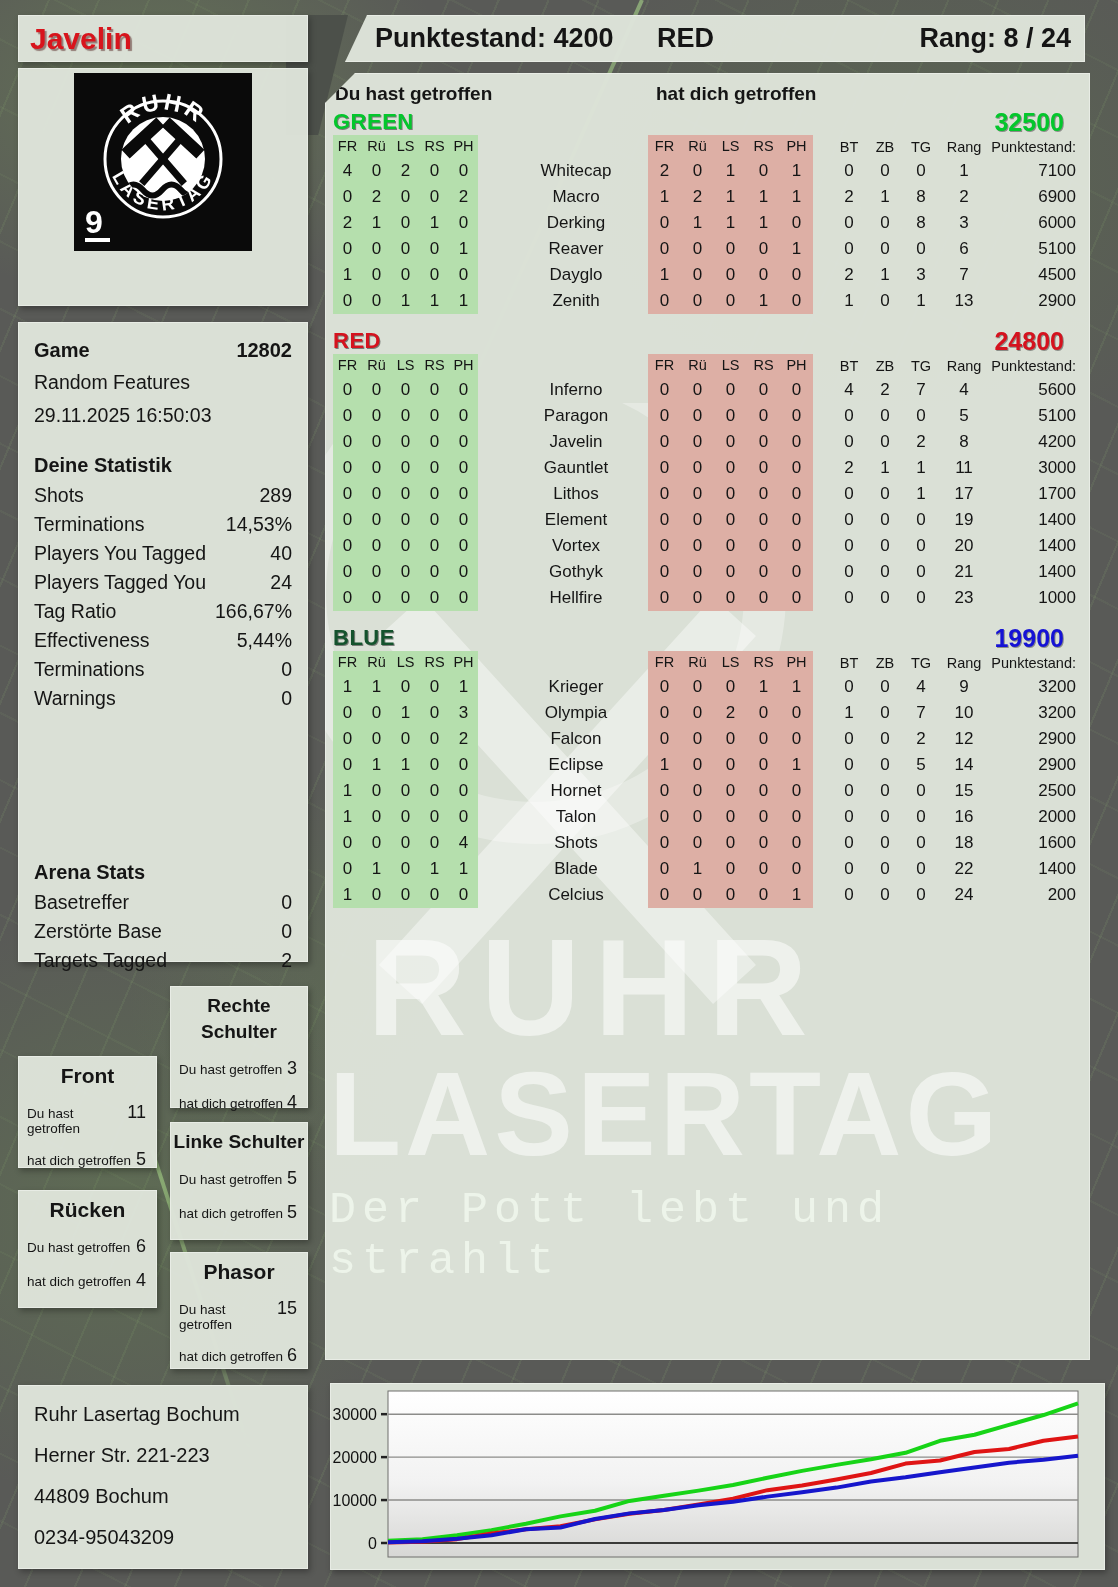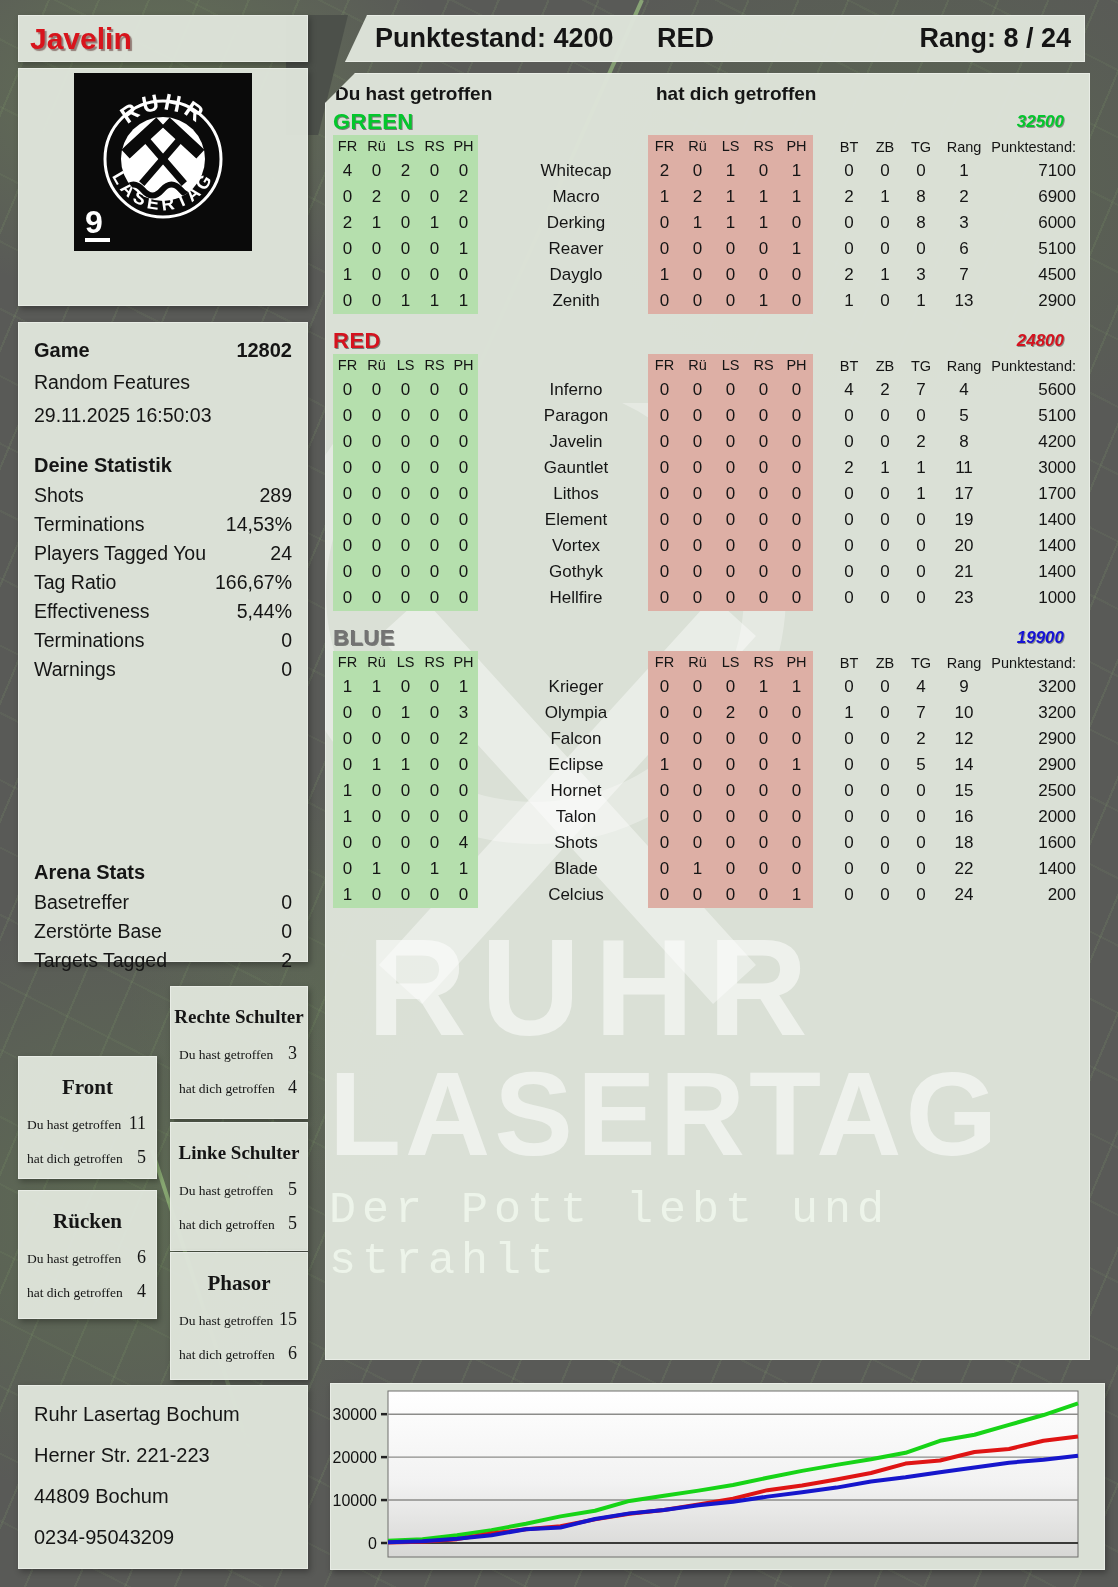--- a/index.html
+++ b/index.html
@@ -36,41 +36,41 @@
   .stats-panel{left:18px;top:322px;width:290px;height:640px;font-size:19.5px;}
   .stats-inner{position:absolute;left:16px;right:16px;top:12px;}
   .srow{display:flex;justify-content:space-between;line-height:29px;align-items:flex-end;}
   .bold{font-weight:bold;}
   .game-row{line-height:32px;font-size:20px;}
   .mode-line,.date-line{line-height:33px;}
   .sec-title{font-weight:bold;line-height:32px;margin-top:17px;font-size:20px;}
   .arena-block{position:absolute;left:16px;right:16px;top:522px;}
   .arena-block .sec-title{margin-top:12px;}
   
-  .zone{padding-top:18px;font-family:Liberation Serif, serif;}
+  .zone{padding-top:7px;}
   .zone .ztitle{text-align:center;font-weight:bold;font-size:19px;line-height:26px;}
   .zone.wide .ztitle{font-size:21px;}
   .zrow{display:flex;justify-content:space-between;align-items:baseline;padding:0 11px 0 9px;margin-top:13px;}
   .zlabel{font-size:13.5px;} .zval{font-size:18px;}
   .z-rechte{left:170px;top:986px;width:138px;height:115px;}
   .z-front {left:18px; top:1056px;width:139px;height:105px;}
   .z-linke {left:170px;top:1122px;width:138px;height:111px;}
   .z-ruecken{left:18px;top:1190px;width:139px;height:111px;}
   .z-phasor{left:170px;top:1252px;width:138px;height:110px;}
   
   .main-panel{left:325px;top:73px;width:765px;height:1287px;
     clip-path:polygon(0 30px,30px 0,100% 0,100% 100%,0 100%);}
   .hit-header{position:absolute;top:10px;font-size:19px;font-weight:bold;}
   .hh-you{left:10px;} .hh-them{left:331px;}
   .teams{position:absolute;left:0;top:36px;width:100%;}
   .team-section{margin-top:0;}
   .team-section + .team-section{margin-top:14px;}
   .team-head{display:flex;justify-content:space-between;align-items:center;height:26px;padding:0 26px 0 8px;}
   .team-name{font-size:22px;font-weight:bold;letter-spacing:.5px;text-shadow:1px 1px 0 rgba(40,40,40,.55);}
-  .team-total{font-size:17px;font-weight:bold;text-shadow:1px 1px 0 rgba(40,40,40,.45);font-style:italic;}
+  .team-total{font-size:25px;font-weight:bold;text-shadow:1px 1px 0 rgba(40,40,40,.45);}
   .trow{display:grid;height:26px;align-items:center;padding:0 8px;
     grid-template-columns:29px 29px 29px 29px 29px 28px 140px 2px 33px 33px 33px 33px 33px 18px 36px 36px 36px 50px 1fr;}
   .trow.colhead{height:23px;font-size:14.5px;}
   .trow .c{text-align:center;font-size:17px;}
   .trow.colhead .c{font-size:14.5px;}
   .trow .name{text-align:center;font-size:17px;}
   .trow .pts{text-align:right;font-size:17px;padding-right:6px;}
   .trow.colhead .pts{font-size:14.5px;}
   .gb{background:#b5dfad;height:100%;line-height:26px;}
   .colhead .gb{line-height:23px;}
@@ -147,20 +147,24 @@
       <div class="sec-title">Deine Statistik</div>
       <div class="srow">
           <span>Shots</span>
           <span>289</span>
         </div>
       <div class="srow">
           <span>Terminations</span>
           <span>14,53%</span>
         </div>
       <div class="srow">
+          <span>Players You Tagged</span>
+          <span>40</span>
+        </div>
+      <div class="srow">
           <span>Players Tagged You</span>
           <span>24</span>
         </div>
       <div class="srow">
           <span>Tag Ratio</span>
           <span>166,67%</span>
         </div>
       <div class="srow">
           <span>Effectiveness</span>
           <span>5,44%</span>
@@ -626,21 +630,21 @@
             <div class="sp"></div>
             <div class="c">0</div>
             <div class="c">0</div>
             <div class="c">0</div>
             <div class="c">23</div>
             <div class="pts">1000</div>
           </div>
         </div>
         <div class="team-section">
           <div class="team-head">
-            <div class="team-name" style="color: #737373;">BLUE</div>
+            <div class="team-name" style="color: #14532d;">BLUE</div>
             <div class="team-total" style="color: rgb(21, 18, 213);">19900</div>
           </div>
           <div class="trow colhead">
             <div class="c gb">FR</div>
             <div class="c gb">Rü</div>
             <div class="c gb">LS</div>
             <div class="c gb">RS</div>
             <div class="c gb">PH</div>
             <div class="sp"></div>
             <div class="name"></div>

